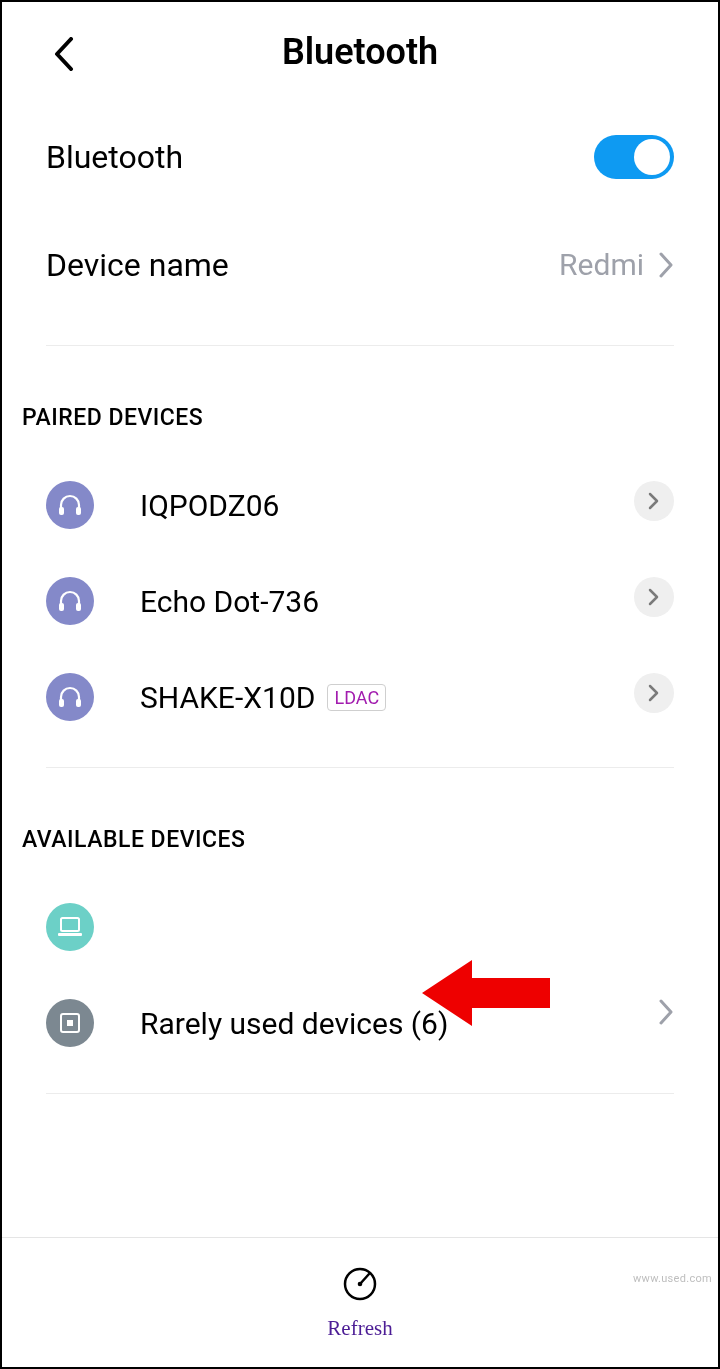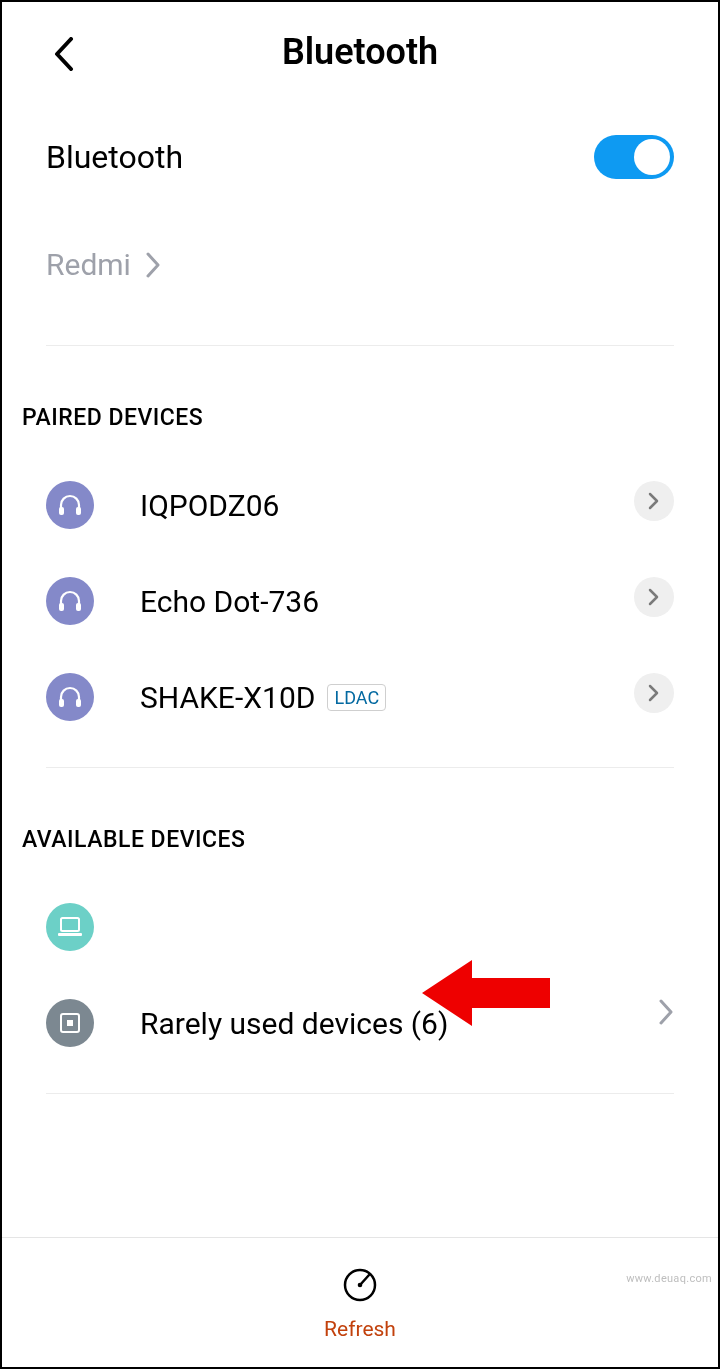--- a/index.html
+++ b/index.html
@@ -16,25 +16,25 @@
 .toggle .knob { width: 36px; height: 36px; background: #fff; border-radius: 50%; position: absolute; right: 4px; top: 4px; }
 .chev-gray { color:#9EA1AA; }
 .divider { height: 1px; background: #ECECEC; margin: 28px 44px 0; }
 .section-title { font-size: 23px; font-weight:500; color: #000000; letter-spacing: 0.5px; padding: 58px 20px 26px; }
 .device-row { display:flex; padding: 24px 44px; }
 .icon-circle { width: 48px; height: 48px; border-radius: 50%; display:flex; align-items:center; justify-content:center; margin-right: 46px; flex-shrink:0;}
 .ic-headphones { background:#8489C9; }
 .ic-laptop { background:#6CD0C7; }
 .ic-generic { background:#7C8891; }
 .dev-name { font-size: 30px; color:#000; flex:1; display:flex; align-items:center; }
-.codec-badge { font-size:18px; color:#0369a1; border:1px solid #CFCFCF; border-radius:4px; padding:2px 6px; margin-left:12px; }
+.codec-badge { font-size:18px; color:#a21caf; border:1px solid #CFCFCF; border-radius:4px; padding:2px 6px; margin-left:12px; }
 .sm-chev { width:40px; height:40px; background:#EFEFEF; border-radius:50%; display:flex; align-items:center; justify-content:center; color:#7A7A7A;}
 .rarely-row .dev-name { font-size: 30px; }
 .footer { position:absolute; bottom:0; left:0; right:0; height:130px; border-top:1px solid #E5E5E5; display:flex; flex-direction:column; align-items:center; justify-content:center; }
-.refresh-label { font-size:21px; color:#c2410c; margin-top:12px; }
+.refresh-label { font-size:21px; color:#4c1d95; margin-top:12px;font-family:Liberation Serif, serif; }
 .arrow-annot { position:absolute; left:420px; top:952px; }
 .watermark { position:absolute; right:6px; bottom:82px; font-size:11px; color:#BEBEBE; letter-spacing:0.3px;}
 .chev-right-plain { color:#9EA1AA; }
 </style>
 </head>
 <body>
 
 <div class="header">
   <div class="back-btn">
     <svg width="22" height="34" viewBox="0 0 22 34">
@@ -45,20 +45,21 @@
 </div>
 
 <div class="row row-bt">
   <div class="label">Bluetooth</div>
   <div class="toggle">
       <div class="knob"></div>
     </div>
 </div>
 
 <div class="row row-dn">
+  <div class="label">Device name</div>
   <div class="value">Redmi</div>
   <svg width="16" height="26" viewBox="0 0 16 26" class="chev-gray">
       <path d="M3 2 L13 13 L3 24" stroke="#9EA1AA" stroke-width="3" fill="none" stroke-linecap="round" stroke-linejoin="round"></path>
     </svg>
 </div>
 
 <div class="divider"></div>
 
 <div class="section-title">PAIRED DEVICES</div>
 
@@ -149,13 +150,13 @@
   <div style="display:flex;flex-direction:column;align-items:center;">
     <svg width="40" height="40" viewBox="0 0 40 40">
       <circle cx="20" cy="20" r="15" fill="none" stroke="#000" stroke-width="2.5"></circle>
       <line x1="20" y1="20" x2="29" y2="10" stroke="#000" stroke-width="2.5" stroke-linecap="round"></line>
       <circle cx="20" cy="20" r="2.3" fill="#000"></circle>
     </svg>
     <div class="refresh-label">Refresh</div>
   </div>
 </div>
 
-<div class="watermark">www.deuaq.com</div>
+<div class="watermark">www.used.com</div>
 
 </body></html>

